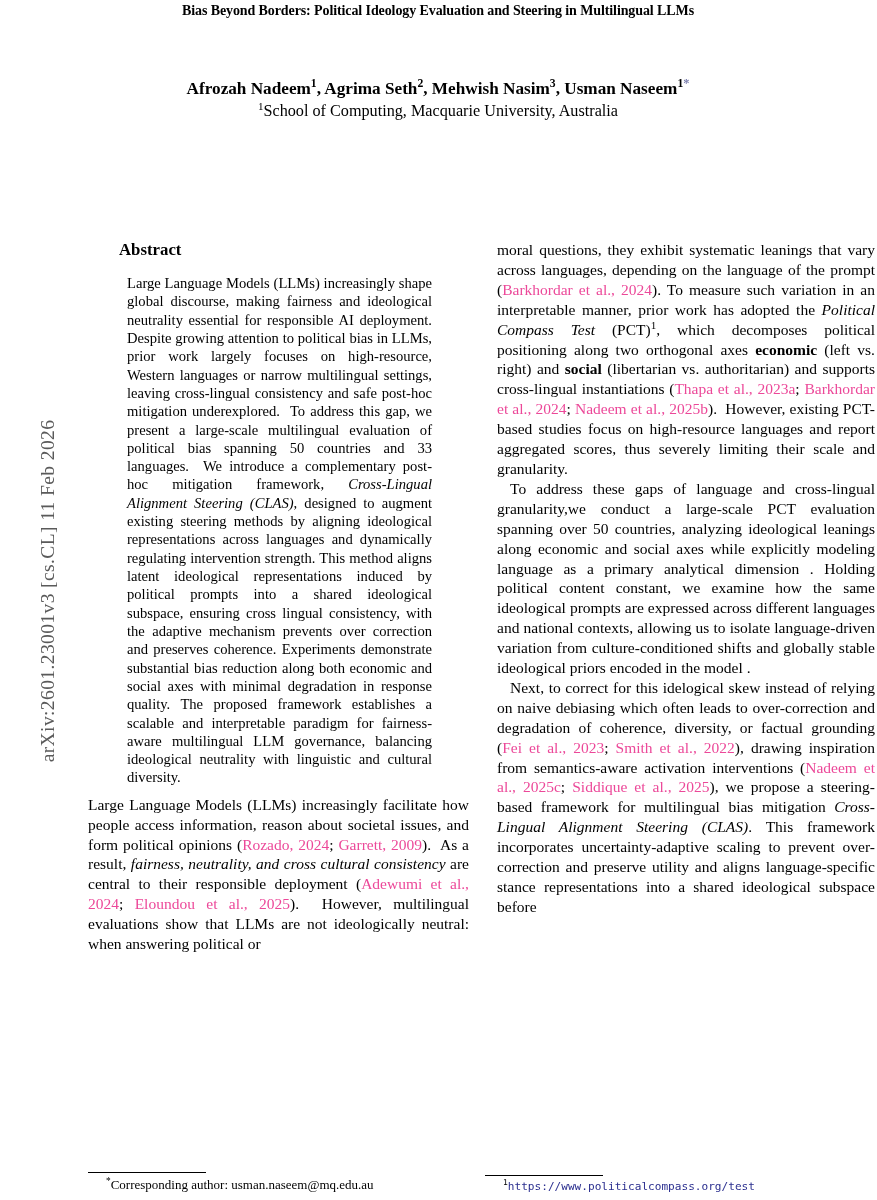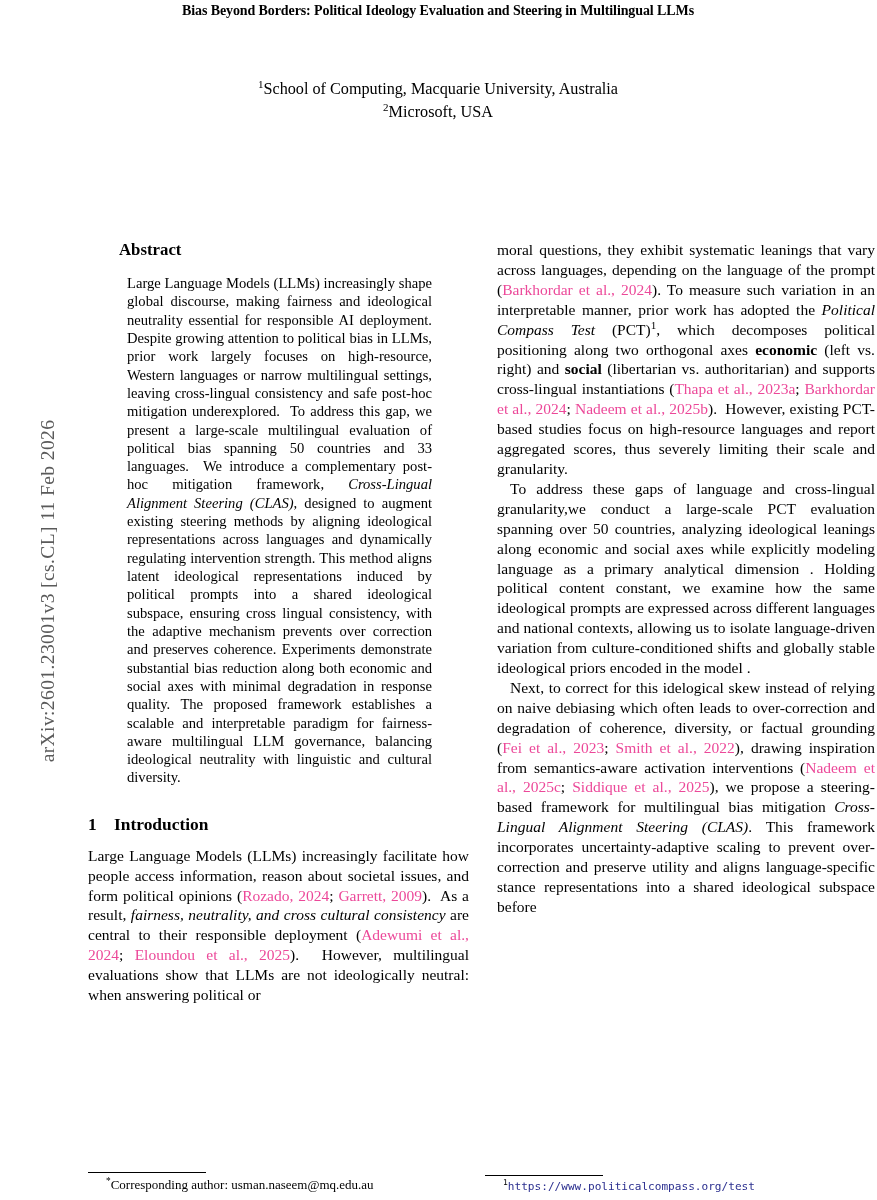--- a/index.html
+++ b/index.html
@@ -201,38 +201,33 @@
 
   <div id="arxiv-stamp">
     <div class="vtext">arXiv:2601.23001v3  [cs.CL]  11 Feb 2026</div>
   </div>
 
   <div id="title-block">
     <h1 id="paper-title">Bias Beyond Borders: Political Ideology Evaluation and Steering in Multilingual LLMs</h1>
   </div>
 
   <div id="authors-block">
+    <div id="author-line">Afrozah Nadeem<sup>1</sup>, Agrima Seth<sup>2</sup>, Mehwish Nasim<sup>3</sup>, Usman Naseem<sup>1</sup><span class="corr-star">*</span></div>
     <div class="affil">
       <sup>1</sup><span>School of Computing, Macquarie University, Australia</span>
-    </div>
-    <div class="affil">
-      <sup>2</sup><span>Microsoft, USA</span>
     </div>
   </div>
 
   <div class="col" id="col-left">
 
     <div id="abstract-wrap">
       <div id="abstract-heading">Abstract</div>
       <p id="abstract-body" class="body">Large Language Models (LLMs) increasingly shape global discourse, making fairness and ideological neutrality essential for responsible AI deployment. Despite growing attention to political bias in LLMs, prior work largely focuses on high-resource, Western languages or narrow multilingual settings, leaving cross-lingual consistency and safe post-hoc mitigation underexplored.&nbsp; To address this gap, we present a large-scale multilingual evaluation of political bias spanning 50 countries and 33 languages.&nbsp; We introduce a complementary post-hoc mitigation framework, <span class="ital">Cross-Lingual Alignment Steering (CLAS)</span>, designed to augment existing steering methods by aligning ideological representations across languages and dynamically regulating intervention strength. This method aligns latent ideological representations induced by political prompts into a shared ideological subspace, ensuring cross lingual consistency, with the adaptive mechanism prevents over correction and preserves coherence. Experiments demonstrate substantial bias reduction along both economic and social axes with minimal degradation in response quality. The proposed framework establishes a scalable and interpretable paradigm for fairness-aware multilingual LLM governance, balancing ideological neutrality with linguistic and cultural diversity.</p>
     </div>
 
-    <div class="section-heading">
-      <span class="secnum">1</span><span>Introduction</span>
-    </div>
 
     <p class="body">Large Language Models (LLMs) increasingly facilitate how people access information, reason about societal issues, and form political opinions (<span class="cite">Rozado, 2024</span>; <span class="cite">Garrett, 2009</span>).&nbsp; As a result, <span class="ital">fairness, neutrality, and cross cultural consistency</span> are central to their responsible deployment (<span class="cite">Adewumi et al., 2024</span>; <span class="cite">Eloundou et al., 2025</span>).&nbsp; However, multilingual evaluations show that LLMs are not ideologically neutral: when answering political or</p>
   </div>
 
   <div class="col" id="col-right">
     <p class="body">moral questions, they exhibit systematic leanings that vary across languages, depending on the language of the prompt (<span class="cite">Barkhordar et al., 2024</span>). To measure such variation in an interpretable manner, prior work has adopted the <span class="ital">Political Compass Test</span> (PCT)<span class="fnmark">1</span>, which decomposes political positioning along two orthogonal axes <span class="bold">economic</span> (left vs. right) and <span class="bold">social</span> (libertarian vs. authoritarian) and supports cross-lingual instantiations (<span class="cite">Thapa et al., 2023a</span>; <span class="cite">Barkhordar et al., 2024</span>; <span class="cite">Nadeem et al., 2025b</span>).&nbsp; However, existing PCT-based studies focus on high-resource languages and report aggregated scores, thus severely limiting their scale and granularity.</p>
     <p class="body">To address these gaps of language and cross-lingual granularity,we conduct a large-scale PCT evaluation spanning over 50 countries, analyzing ideological leanings along economic and social axes while explicitly modeling language as a primary analytical dimension . Holding political content constant, we examine how the same ideological prompts are expressed across different languages and national contexts, allowing us to isolate language-driven variation from culture-conditioned shifts and globally stable ideological priors encoded in the model .</p>
     <p class="body">Next, to correct for this idelogical skew instead of relying on naive debiasing which often leads to over-correction and degradation of coherence, diversity, or factual grounding (<span class="cite">Fei et al., 2023</span>; <span class="cite">Smith et al., 2022</span>), drawing inspiration from semantics-aware activation interventions (<span class="cite">Nadeem et al., 2025c</span>; <span class="cite">Siddique et al., 2025</span>), we propose a steering-based framework for multilingual bias mitigation <span class="ital">Cross-Lingual Alignment Steering (CLAS)</span>. This framework incorporates uncertainty-adaptive scaling to prevent over-correction and preserve utility and aligns language-specific stance representations into a shared ideological subspace before</p>
   </div>
 

